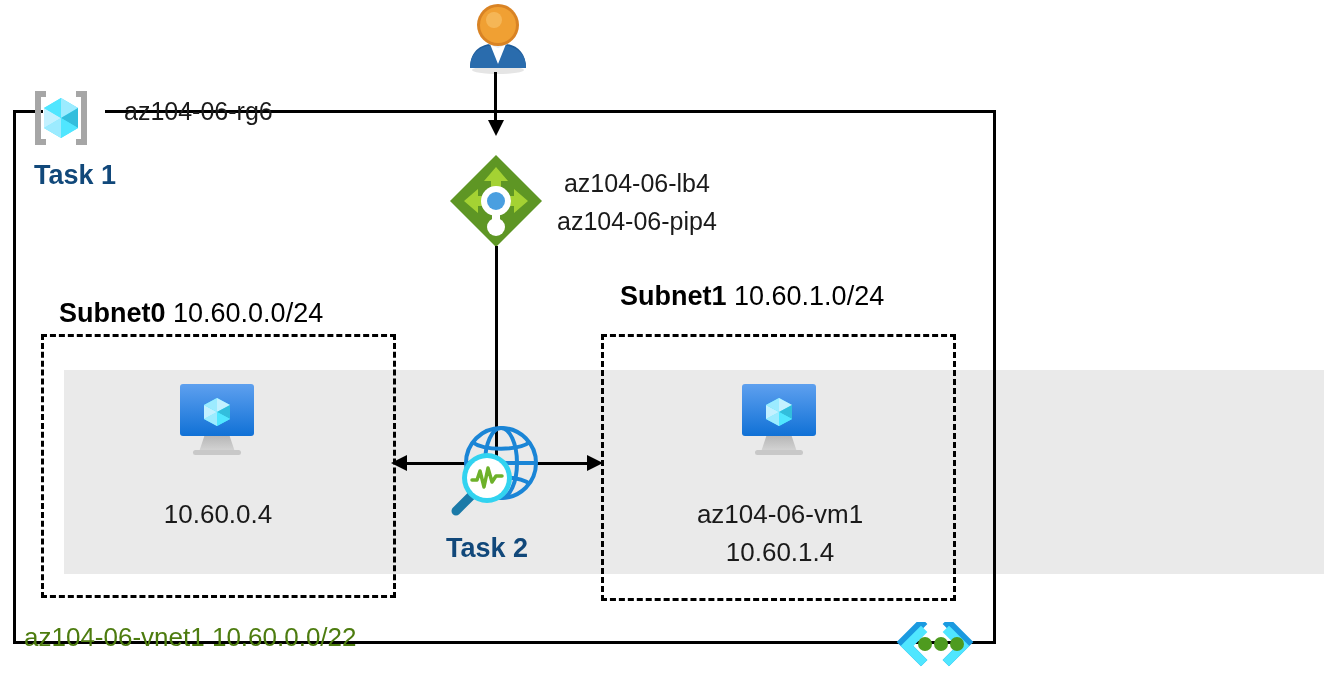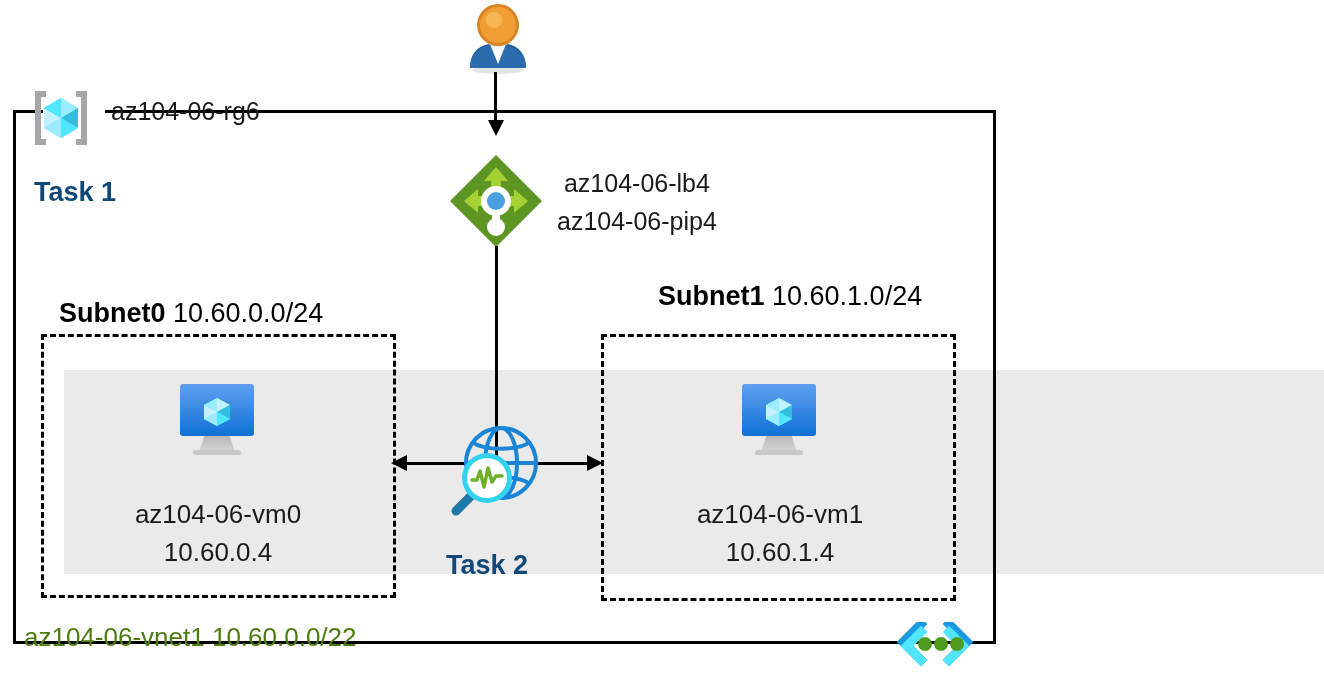--- a/index.html
+++ b/index.html
@@ -60,31 +60,30 @@
   .rg-bottom {
     left: 13px; top: 641px;
     width: 983px; height: 3px;
     background: #000;
   }
 
   
   .rg-icon { left: 30px; top: 88px; width: 62px; height: 60px; }
 
   .rg-name {
-    left: 111px; top: 97px;
+    left: 124px; top: 97px;
     font-size: 25px;
     color: #1a1a1a;
     white-space: nowrap;
   }
 
   .task-label {
     font-weight: bold;
     color: #11487a;
     white-space: nowrap;
-    margin-top: 17px;
   }
   .task1 { left: 34px; top: 160px; font-size: 27px; }
   .task2 { left: 446px; top: 533px; font-size: 27px; }
 
   
   .user-icon { left: 462px; top: 2px; width: 72px; height: 72px; }
   .arrow-user {
     left: 494px; top: 72px;
     width: 3px; height: 50px;
     background: #000;
@@ -116,21 +115,21 @@
   }
 
   
   .subnet-label {
     font-size: 27px;
     color: #000;
     white-space: nowrap;
   }
   .subnet-label b { font-weight: bold; }
   .subnet0-label { left: 59px; top: 298px; }
-  .subnet1-label { left: 620px; top: 281px; margin-left: 38px; }
+  .subnet1-label { left: 620px; top: 281px; }
 
   
   .subnet-box {
     border: 3px dashed #000;
     box-sizing: border-box;
     background: transparent;
   }
   .subnet0-box { left: 41px; top: 334px; width: 355px; height: 264px; }
   .subnet1-box { left: 601px; top: 334px; width: 355px; height: 267px; }
 
@@ -281,21 +280,20 @@
       <polygon points="42,18 55,25 55,39 42,46 29,39 29,25" fill="#50e6ff"></polygon>
       <polygon points="42,18 55,25 42,32" fill="#c3f1ff"></polygon>
       <polygon points="42,32 55,25 55,39" fill="#32bedd"></polygon>
       <polygon points="42,32 55,39 42,46" fill="#50e6ff"></polygon>
       <polygon points="42,32 42,46 29,39" fill="#9cebff"></polygon>
       <polygon points="42,32 29,39 29,25" fill="#c3f1ff"></polygon>
       <polygon points="42,32 29,25 42,18" fill="#9cebff"></polygon>
     </svg>
   </div>
   <div class="abs vm-text vm0-text">
-    <div>az104-06-vm0</div>
     <div>10.60.0.4</div>
   </div>
 
   <div class="abs vm-icon vm1-icon">
     <svg width="84" height="78" viewBox="0 0 84 78">
       <defs>
         <linearGradient id="vmg1" x1="0" y1="0" x2="0" y2="1">
           <stop offset="0" stop-color="#5ea0ef"></stop>
           <stop offset="1" stop-color="#1071d6"></stop>
         </linearGradient>

